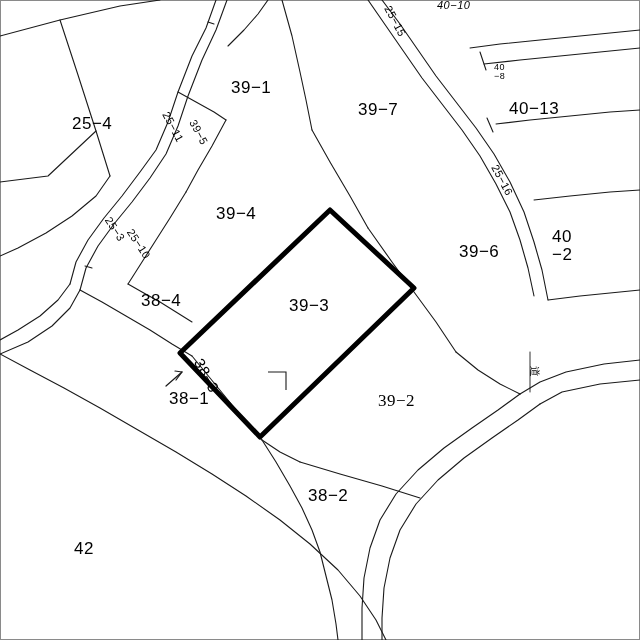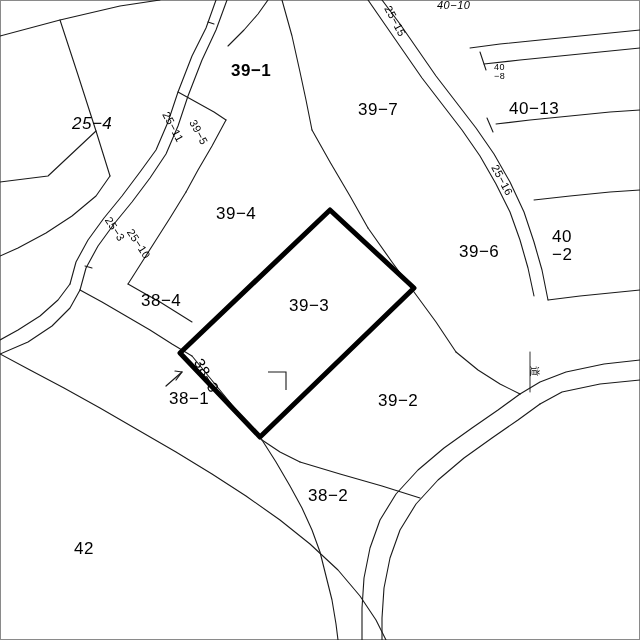--- a/index.html
+++ b/index.html
@@ -108,39 +108,39 @@
       <path d="M 182 372 L 176 380 M 182 372 L 175 371" stroke-width="1.2"></path>
 
       <path d="M 530 352 L 530 392" stroke-width="0.9"></path>
     </g>
 
     <polygon points="330,210 414,288 260,437 180,353" fill="none" stroke="#000000" stroke-width="5" stroke-linejoin="round"></polygon>
 
     <path d="M 268 372 L 286 372 L 286 390" fill="none" stroke="#1a1a1a" stroke-width="1.1"></path>
   </svg>
 
-  <div class="parcel-label lbl-lg" style="left:231px; top:62px;font-weight:bold;">39−1</div>
+  <div class="parcel-label lbl-lg" style="left:231px; top:79px;">39−1</div>
   <div class="parcel-label lbl-lg" style="left:358px; top:101px;">39−7</div>
-  <div class="parcel-label lbl-lg" style="left:72px;  top:115px;font-style:italic;">25−4</div>
+  <div class="parcel-label lbl-lg" style="left:72px;  top:115px;">25−4</div>
   <div class="parcel-label lbl-sm rot-r55" style="left:170px; top:110px;">25−11</div>
   <div class="parcel-label lbl-sm rot-r55" style="left:197px; top:118px;">39−5</div>
   <div class="parcel-label lbl-sm rot-r55" style="left:392px; top:4px;">25−15</div>
   <div class="parcel-label lbl-sm" style="left:437px; top:0px;font-style:italic;">40−10</div>
   <div class="parcel-label lbl-lg" style="left:509px; top:60px;margin-top:40px;">40−13</div>
   <div class="parcel-label lbl-xs two-line" style="left:494px; top:63px;">40
 −8</div>
   <div class="parcel-label lbl-sm rot-r55" style="left:499px; top:163px;">25−16</div>
   <div class="parcel-label lbl-lg" style="left:216px; top:205px;">39−4</div>
   <div class="parcel-label lbl-lg two-line" style="left:552px; top:228px;">40
 −2</div>
   <div class="parcel-label lbl-lg" style="left:459px; top:243px;">39−6</div>
   <div class="parcel-label lbl-sm rot-r32" style="left:112px; top:215px;">25−3</div>
   <div class="parcel-label lbl-sm rot-r32" style="left:134px; top:227px;">25−10</div>
   <div class="parcel-label lbl-lg" style="left:141px; top:292px;">38−4</div>
   <div class="parcel-label lbl-lg" style="left:289px; top:297px;">39−3</div>
-  <div class="parcel-label lbl-lg" style="left:378px; top:392px;">39−2</div>
+  <div class="parcel-label lbl-lg" style="left:378px; top:392px;font-family:Liberation Serif, serif;">39−2</div>
   <div class="parcel-label lbl-md rot-r55" style="left:205px; top:356px;">38−3</div>
   <div class="parcel-label lbl-lg" style="left:140px; top:390px;margin-left:29px;">38−1</div>
   <div class="parcel-label lbl-sm rot-vert" style="left:540px; top:366px;">道</div>
   <div class="parcel-label lbl-lg" style="left:308px; top:487px;">38−2</div>
   <div class="parcel-label lbl-lg" style="left:74px;  top:540px;">42</div>
 
 </div>
 
 </body></html>

